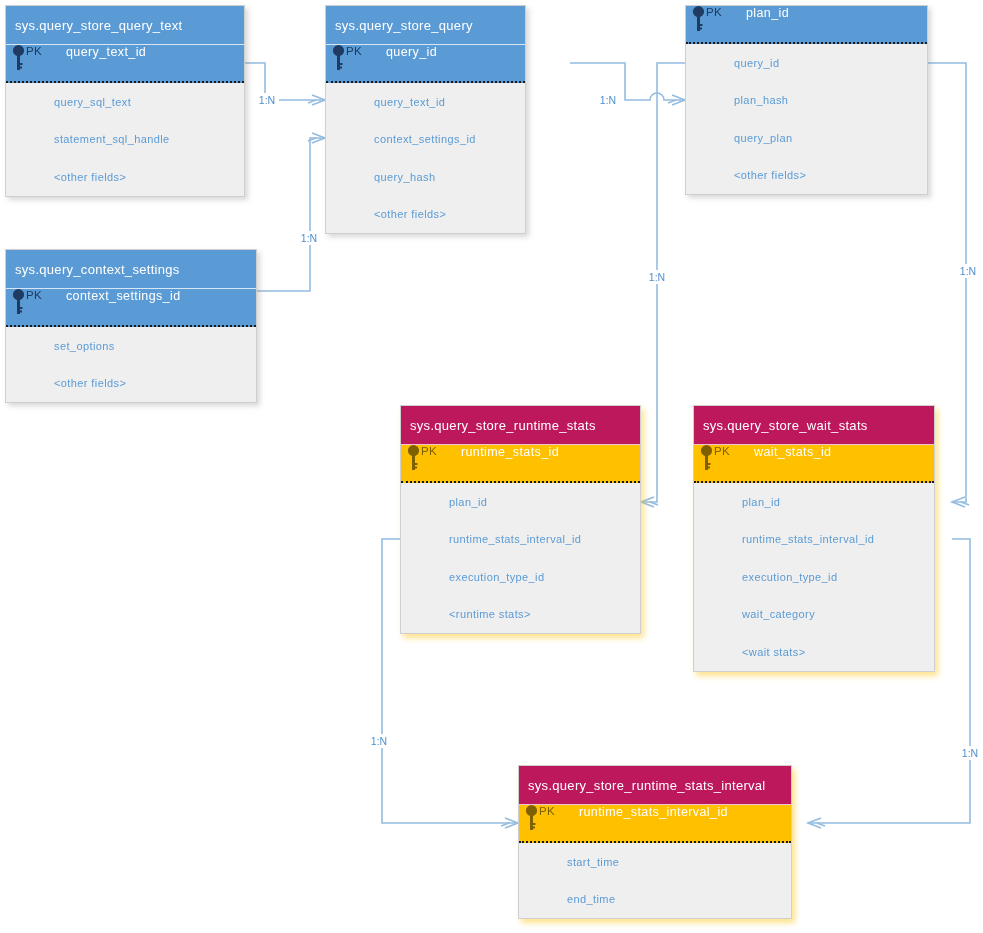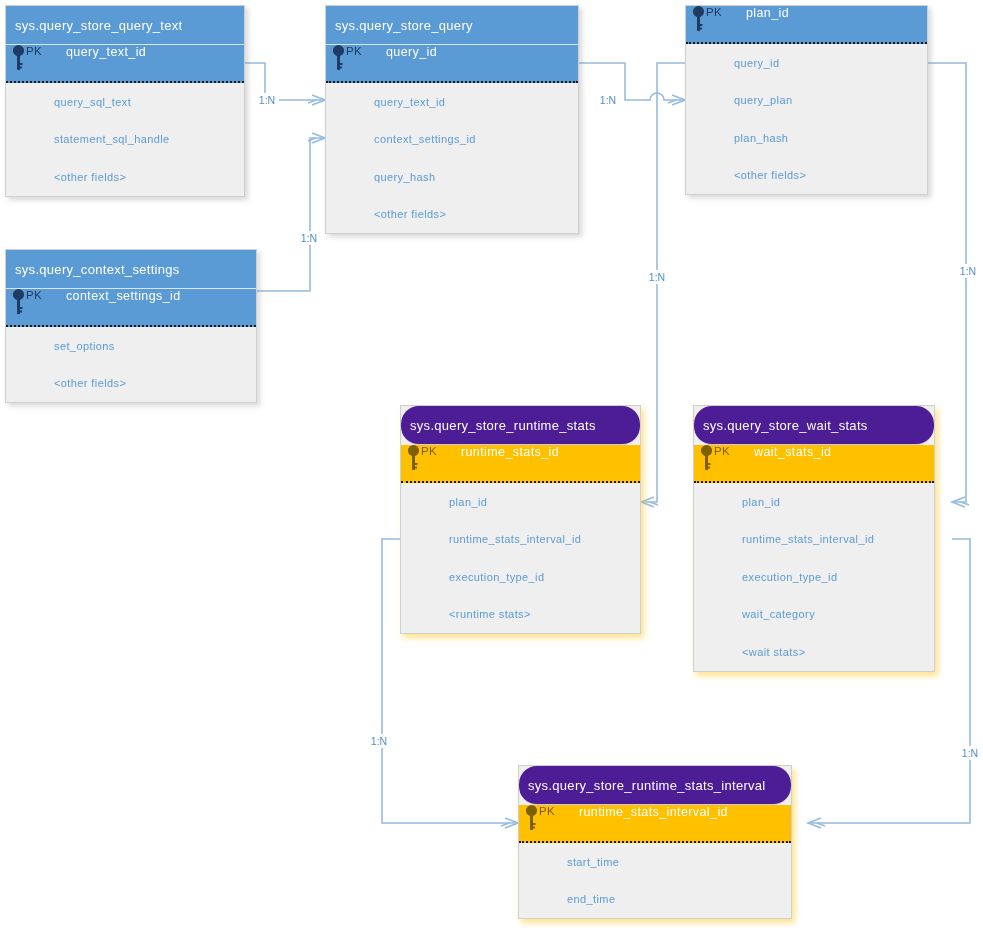--- a/index.html
+++ b/index.html
@@ -30,21 +30,21 @@
     padding-left: 9px;
     color: #FFFFFF;
     font-size: 13px;
     letter-spacing: 0.3px;
     white-space: nowrap;
     overflow: hidden;
     border-bottom: 1px solid rgba(255,255,255,0.75);
     box-sizing: border-box;
   }
   .er-table.blue   .tbl-header { background: #5B9BD5; }
-  .er-table.orange .tbl-header { background: #4c1d95; border-radius: 18px; }
+  .er-table.orange .tbl-header { background: #be185d; }
 
   .pk-row {
     height: 38px;
     display: flex;
     box-sizing: border-box;
     border-bottom: 2px dotted #1a1a1a;
     position: relative;
   }
   .er-table.blue   .pk-row { background: #5B9BD5; }
   .er-table.orange .pk-row { background: #FFC000; }
@@ -157,21 +157,21 @@
       <div class="field-row">
         <span>query_sql_text</span>
       </div>
       <div class="field-row">
         <span>statement_sql_handle</span>
       </div>
       <div class="field-row">
         <span>&lt;other fields&gt;</span>
       </div>
     </div>
-    <div class="er-table blue" style="left: 325px; top: 5px; width: 254px;">
+    <div class="er-table blue" style="left: 325px; top: 5px; width: 201px;">
       <div class="tbl-header">sys.query_store_query</div>
       <div class="pk-row">
         <svg class="key-icon" width="13" height="25" viewBox="0 0 13 25">
           <path fill="currentColor" d="M6.5 0 A 5.6 5.6 0 0 1 6.5 11.2 A 5.6 5.6 0 0 1 6.5 0 Z M5 10 h3 v8 h2.5 v2 h-2.5 v1.5 h2 v2 h-2 v1.5 h-3 Z"></path>
         </svg>
         <span class="pk-badge">PK</span>
         <span class="pk-field">query_id</span>
       </div>
       <div class="field-row">
         <span>query_text_id</span>
@@ -191,24 +191,24 @@
         <svg class="key-icon" width="13" height="25" viewBox="0 0 13 25">
           <path fill="currentColor" d="M6.5 0 A 5.6 5.6 0 0 1 6.5 11.2 A 5.6 5.6 0 0 1 6.5 0 Z M5 10 h3 v8 h2.5 v2 h-2.5 v1.5 h2 v2 h-2 v1.5 h-3 Z"></path>
         </svg>
         <span class="pk-badge">PK</span>
         <span class="pk-field">plan_id</span>
       </div>
       <div class="field-row">
         <span>query_id</span>
       </div>
       <div class="field-row">
+        <span>plan_hash</span>
+      </div>
+      <div class="field-row">
         <span>query_plan</span>
-      </div>
-      <div class="field-row">
-        <span>plan_hash</span>
       </div>
       <div class="field-row">
         <span>&lt;other fields&gt;</span>
       </div>
     </div>
     <div class="er-table blue" style="left: 5px; top: 249px; width: 252px;">
       <div class="tbl-header">sys.query_context_settings</div>
       <div class="pk-row">
         <svg class="key-icon" width="13" height="25" viewBox="0 0 13 25">
           <path fill="currentColor" d="M6.5 0 A 5.6 5.6 0 0 1 6.5 11.2 A 5.6 5.6 0 0 1 6.5 0 Z M5 10 h3 v8 h2.5 v2 h-2.5 v1.5 h2 v2 h-2 v1.5 h-3 Z"></path>

